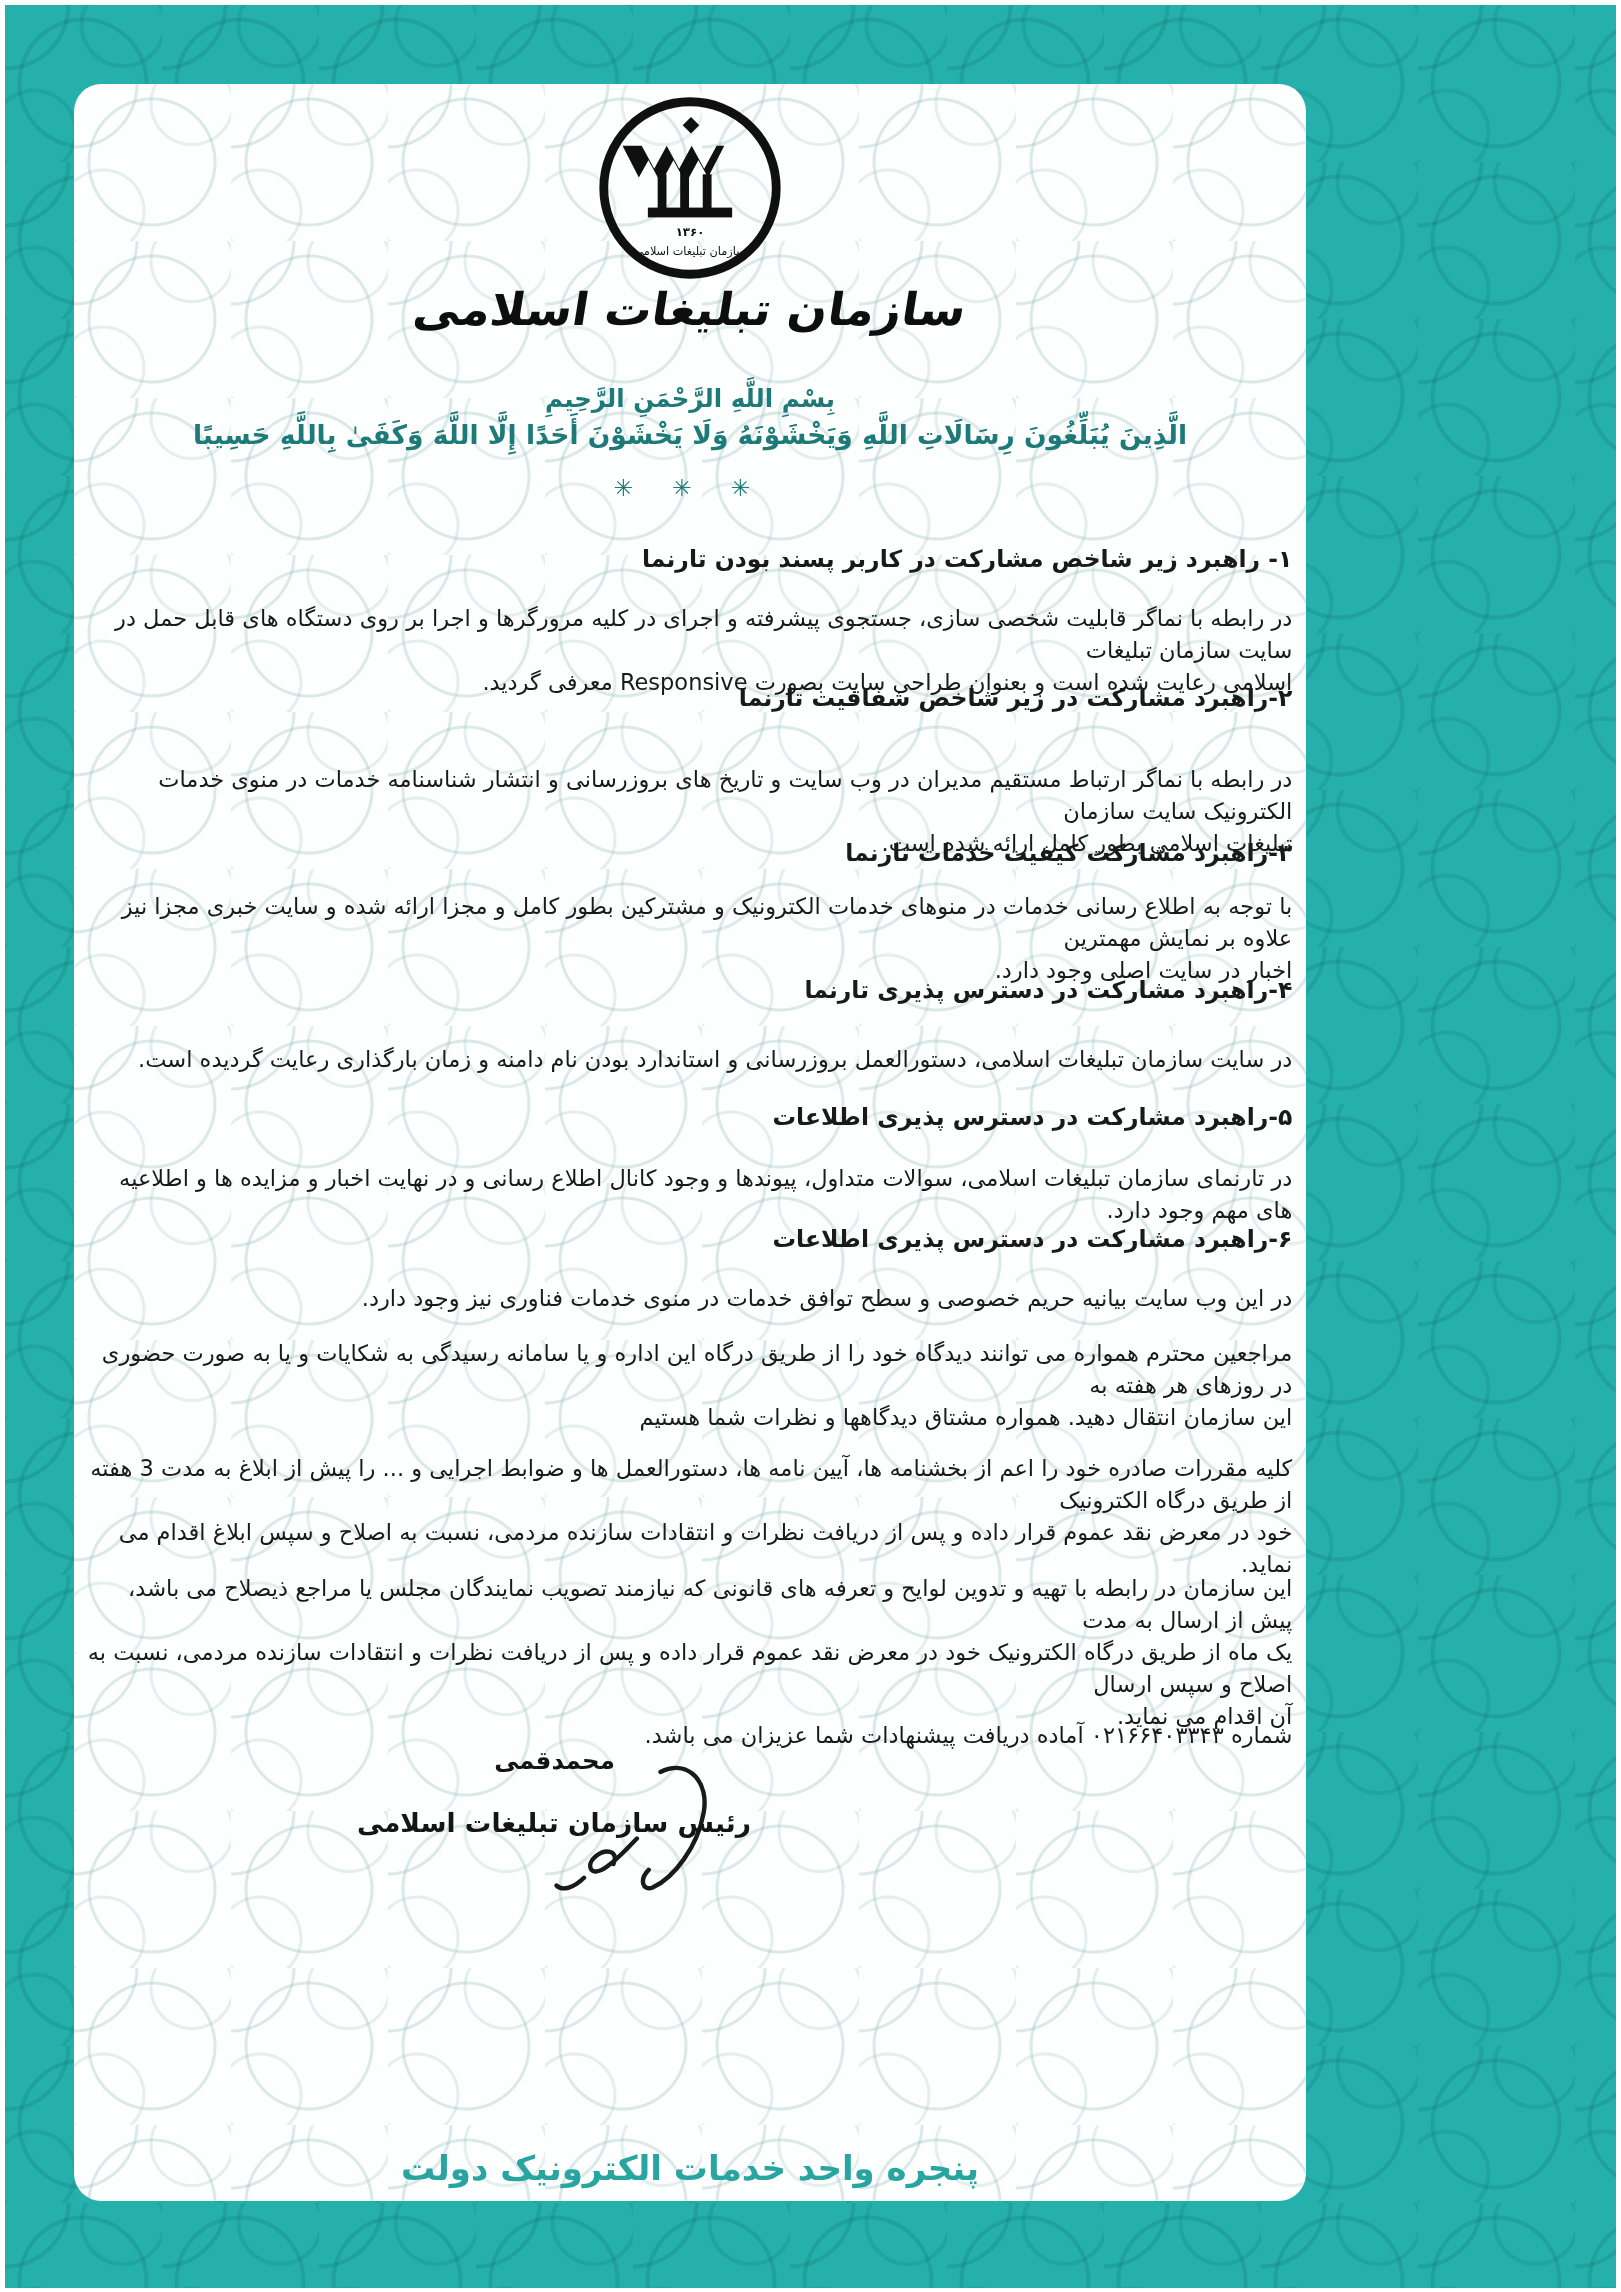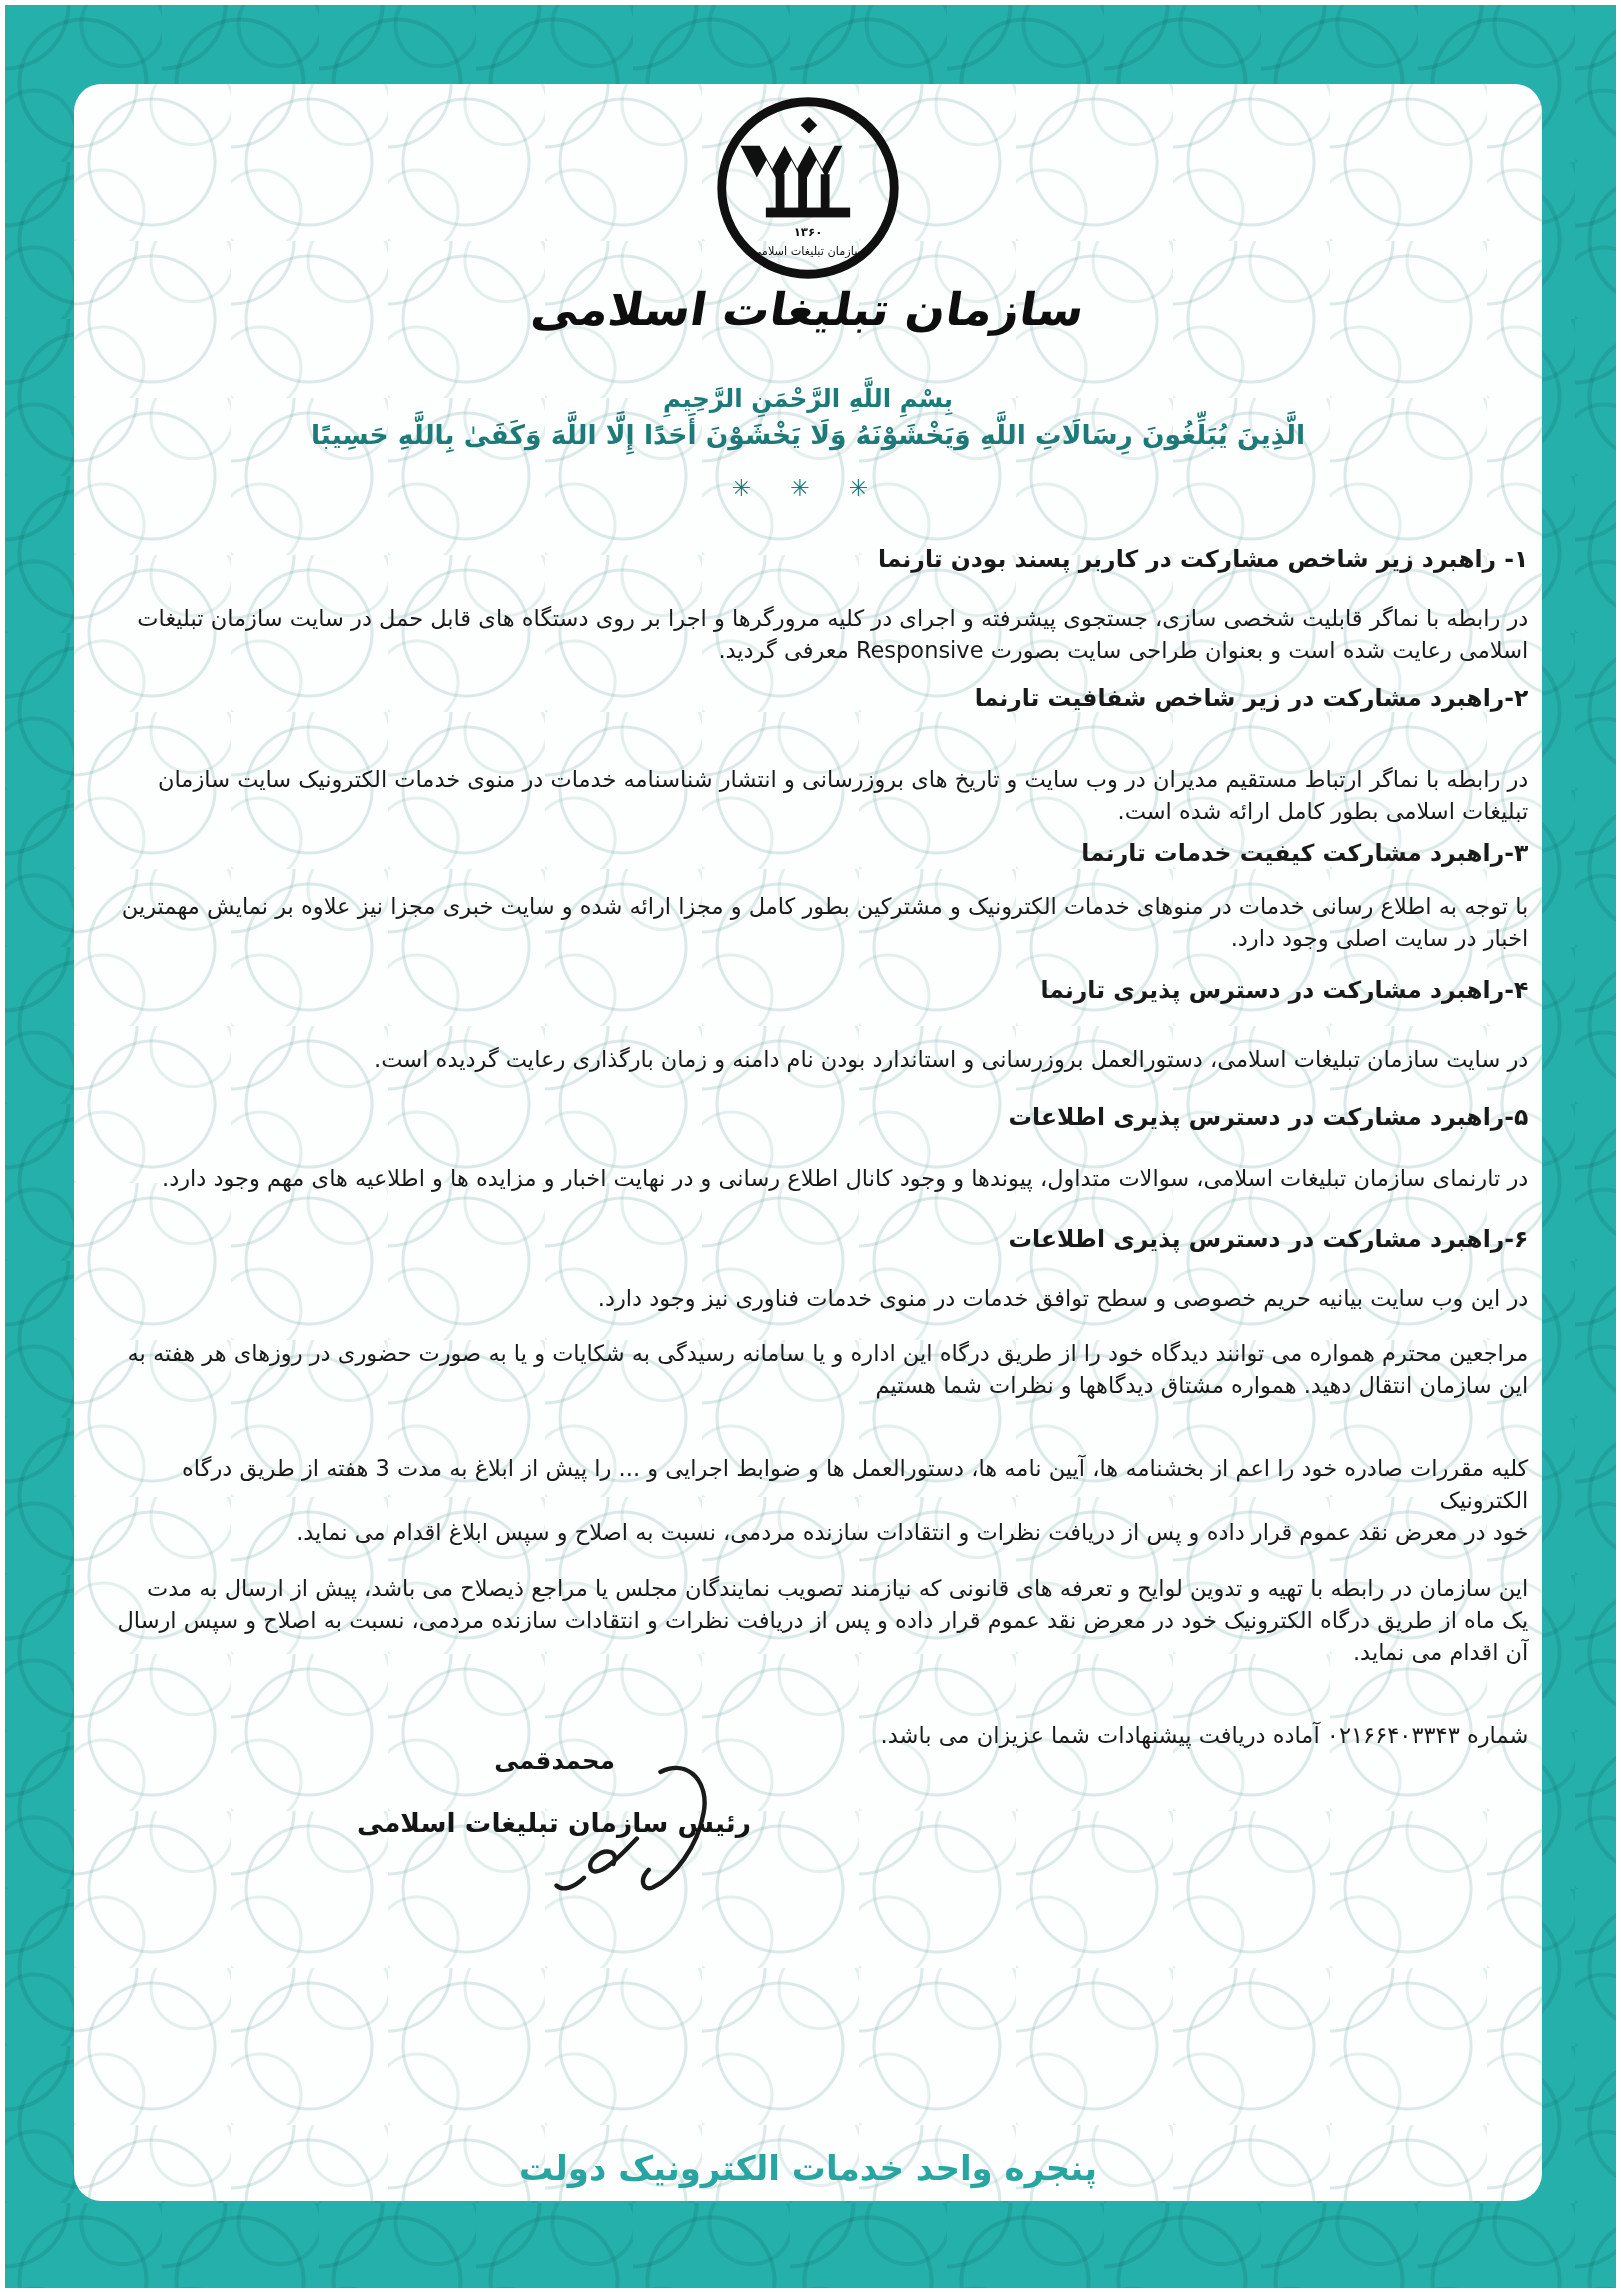--- a/index.html
+++ b/index.html
@@ -13,21 +13,21 @@
     background-image:
       radial-gradient(circle at 0px 0px,        transparent 61px, rgba(10,100,97,.20) 62px, rgba(10,100,97,.20) 65px, transparent 66px),
       radial-gradient(circle at 78px 78px,      transparent 61px, rgba(10,100,97,.20) 62px, rgba(10,100,97,.20) 65px, transparent 66px),
       radial-gradient(circle at 118px 19.6px,     transparent 39px, rgba(10,100,97,.16) 40px, rgba(10,100,97,.16) 43px, transparent 44px),
       radial-gradient(circle at 29px 127px,     transparent 39px, rgba(10,100,97,.16) 40px, rgba(10,100,97,.16) 43px, transparent 44px);
     background-size:157px 157px;
   }
 
   
   .card {
-    position:absolute; left:74px; top:84px; width:1468px; height:2117px;
+    position:absolute; left:74px; top:84px; width:1232px; height:2117px;
     border-radius:27.4px;
     background-color:#fdfefe;
     background-image:
       radial-gradient(circle at 0px 0px,    transparent 61px, rgba(140,185,182,.30) 62px, rgba(140,185,182,.30) 64px, transparent 65px),
       radial-gradient(circle at 78px 78px,  transparent 61px, rgba(140,185,182,.30) 62px, rgba(140,185,182,.30) 64px, transparent 65px),
       radial-gradient(circle at 118px 19.6px, transparent 39px, rgba(140,185,182,.22) 40px, rgba(140,185,182,.22) 42px, transparent 43px),
       radial-gradient(circle at 29px 127px, transparent 39px, rgba(140,185,182,.22) 40px, rgba(140,185,182,.22) 42px, transparent 43px);
     background-size:157px 157px;
   }
 

